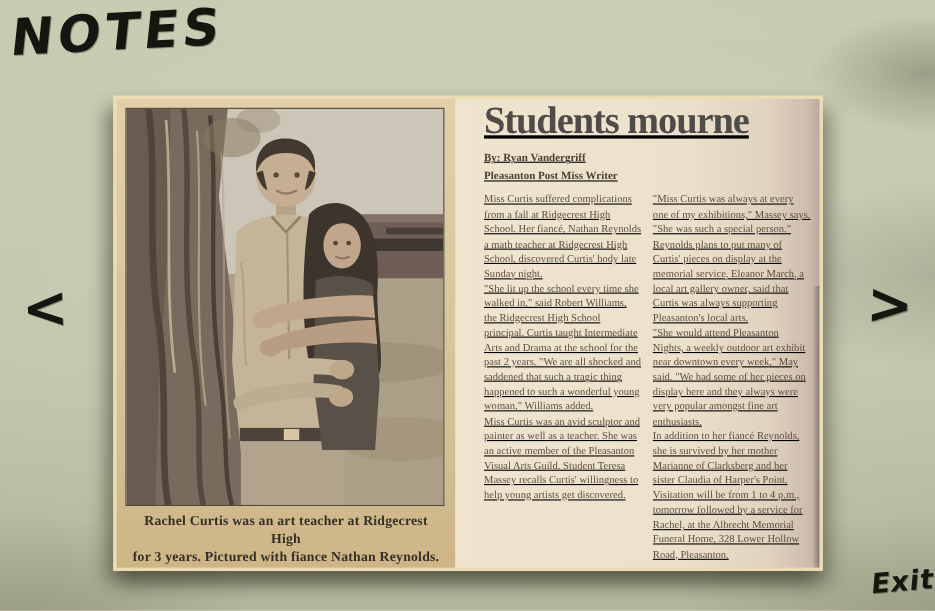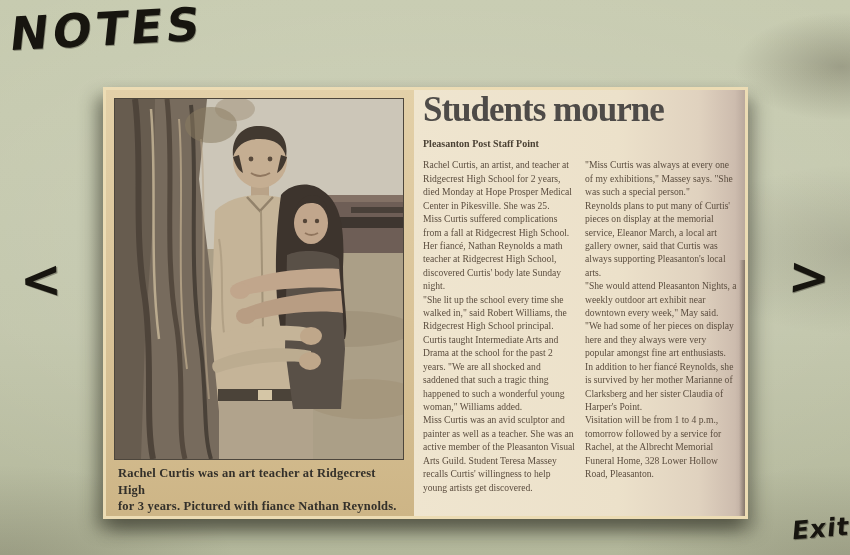--- a/index.html
+++ b/index.html
@@ -39,35 +39,36 @@
     position:absolute;left:103px;top:87px;width:645px;height:432px;
     display:flex;box-sizing:border-box;
     border:3px solid #ecdcb4;
     background:#e7dabf;
     box-shadow:-7px 10px 16px rgba(35,35,25,0.45), 7px 12px 16px rgba(35,35,25,0.35);
   }
   .photo-section{
     width:308px;box-sizing:border-box;flex:none;
     background:linear-gradient(180deg,#e3d0a8 0%,#d9c398 55%,#cdb586 100%);
     padding:8px 8px 0 8px;
+    text-align:center;
   }
   .photo-frame{
     width:290px;height:362px;box-sizing:border-box;
     border:1px solid #4d463c;background:#cfc9bc;overflow:hidden;
   }
   .photo-frame svg{display:block;}
   .photo-caption{
     padding:5px 4px 0 4px;
     font-family:"Liberation Serif",serif;font-weight:bold;
     font-size:12.5px;line-height:1.32;color:#33302a;letter-spacing:0.2px;
   }
   .text-section{
     flex:1;position:relative;box-sizing:border-box;
     background:linear-gradient(90deg,#efe5cf 0%,#ece1ca 62%,#e0d2bf 86%,#cdbcae 97%,#baa99d 100%);
-    padding:2px 8px 6px 9px;overflow:hidden;
+    padding:2px 8px 6px 26px;overflow:hidden;text-decoration:underline;
   }
   .text-section::after{
     content:"";position:absolute;right:0;top:40%;width:6px;height:60%;
     background:linear-gradient(90deg,rgba(0,0,0,0) 0%,rgba(70,58,48,0.45) 100%);
   }
   .headline{
     font-family:"Liberation Serif",serif;font-weight:bold;color:#4e4b48;
     font-size:35px;line-height:1.04;letter-spacing:-1px;white-space:nowrap;
   }
   .byline{margin-top:7px;font-family:"Liberation Serif",serif;font-weight:bold;
@@ -170,25 +171,25 @@
         <div>Rachel Curtis was an art teacher at Ridgecrest High</div>
         <div>for 3 years.  Pictured with fiance Nathan Reynolds.</div>
       </div>
     </div>
 
     <div class="text-section">
       <div class="headline">
         <div>Students mourne</div>
       </div>
       <div class="byline">
-        <div>Pleasanton Post Staff Point</div>
+        <div>By: Ryan Vandergriff</div>
+        <div>Pleasanton Post Miss Writer</div>
       </div>
       <div class="columns">
         <div class="col">
-          <p>Rachel Curtis, an artist, and teacher at Ridgecrest High School for 2 years, died Monday at Hope Prosper Medical Center in Pikesville. She was 25.</p>
           <p>Miss Curtis suffered complications from a fall at Ridgecrest High School. Her fiancé, Nathan Reynolds a math teacher at Ridgecrest High School, discovered Curtis' body late Sunday night.</p>
           <p>"She lit up the school every time she walked in," said Robert Williams, the Ridgecrest High School principal. Curtis taught Intermediate Arts and Drama at the school for the past 2 years. "We are all shocked and saddened that such a tragic thing happened to such a wonderful young woman," Williams added.</p>
           <p>Miss Curtis was an avid sculptor and painter as well as a teacher. She was an active member of the Pleasanton Visual Arts Guild. Student Teresa Massey recalls Curtis' willingness to help young artists get discovered.</p>
         </div>
         <div class="col">
           <p>"Miss Curtis was always at every one of my exhibitions," Massey says. "She was such a special person."</p>
           <p>Reynolds plans to put many of Curtis' pieces on display at the memorial service, Eleanor March, a local art gallery owner, said that Curtis was always supporting Pleasanton's local arts.</p>
           <p>"She would attend Pleasanton Nights, a weekly outdoor art exhibit near downtown every week," May said. "We had some of her pieces on display here and they always were very popular amongst fine art enthusiasts.</p>
           <p>In addition to her fiancé Reynolds, she is survived by her mother Marianne of Clarksberg and her sister Claudia of Harper's Point.</p>
           <p>Visitation will be from 1 to 4 p.m., tomorrow followed by a service for Rachel, at the Albrecht Memorial Funeral Home, 328 Lower Hollow Road, Pleasanton.</p>

